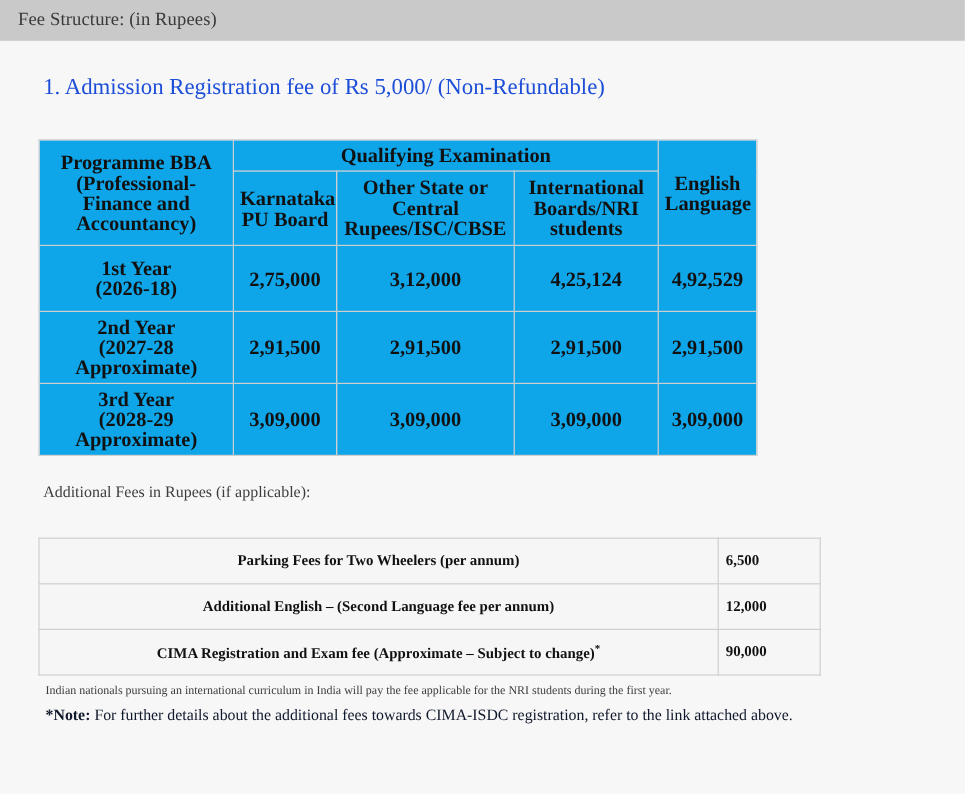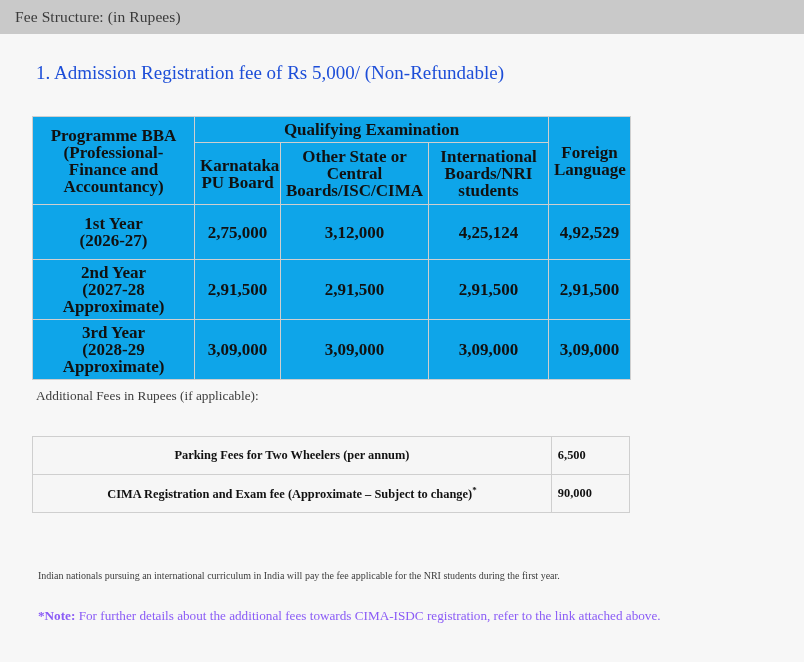--- a/index.html
+++ b/index.html
@@ -93,29 +93,29 @@
     height: 46px;
   }
   .cell-sub {
     display: block;
   }
 
   
   .addl-label {
     position: absolute;
     left: 36px;
-    top: 388px;
+    top: 402px;
     font-size: 13.3px;
     color: #3d3d3d;
   }
   .addl-table {
     position: absolute;
     left: 32px;
-    top: 436px;
-    width: 598px;
+    top: 448px;
+    width: 652px;
     border-collapse: collapse;
     table-layout: fixed;
     font-family: Liberation Serif, serif;
   }
   .addl-table td {
     border: 1px solid #cfcfcf;
     background: #f6f6f6;
     font-size: 12.4px;
     font-weight: bold;
     color: #111;
@@ -142,23 +142,22 @@
     left: 38px;
     top: 566px;
     width: 745px;
   }
   .note-para {
     font-size: 10px;
     color: #3d3d3d;
     line-height: 20px;
   }
   .note-final {
-    margin-top: 20px;
     font-size: 13.2px;
-    color: #8b5cf6;
+    color: #0f172a;
     line-height: 20px;
   }
   .note-final b {
     font-weight: bold;
   }
 </style>
 </head>
 <body>
 
 <div class="page">
@@ -181,45 +180,45 @@
     </colgroup>
     <thead>
       <tr class="th-group">
         <th rowspan="2">
           <span class="cell-sub">Programme BBA</span>
           <span class="cell-sub">(Professional- Finance and</span>
           <span class="cell-sub">Accountancy)</span>
         </th>
         <th colspan="3">Qualifying Examination</th>
         <th rowspan="2">
-          <span class="cell-sub">Foreign</span>
+          <span class="cell-sub">English</span>
           <span class="cell-sub">Language</span>
         </th>
       </tr>
       <tr class="th-sub">
         <th>
           <span class="cell-sub">Karnataka</span>
           <span class="cell-sub">PU Board</span>
         </th>
         <th>
           <span class="cell-sub">Other State or Central</span>
-          <span class="cell-sub">Boards/ISC/CIMA</span>
+          <span class="cell-sub">Rupees/ISC/CBSE</span>
         </th>
         <th>
           <span class="cell-sub">International</span>
           <span class="cell-sub">Boards/NRI</span>
           <span class="cell-sub">students</span>
         </th>
       </tr>
     </thead>
     <tbody>
       <tr class="row-data">
         <td>
           <span class="cell-sub">1st Year</span>
-          <span class="cell-sub">(2026-27)</span>
+          <span class="cell-sub">(2026-18)</span>
         </td>
         <td>2,75,000</td>
         <td>3,12,000</td>
         <td>4,25,124</td>
         <td>4,92,529</td>
       </tr>
       <tr class="row-data">
         <td>
           <span class="cell-sub">2nd Year</span>
           <span class="cell-sub">(2027-28 Approximate)</span>
@@ -248,20 +247,24 @@
     <colgroup>
       <col style="width:518px">
       <col style="width:78px">
     </colgroup>
     <tbody>
       <tr>
         <td class="addl-desc">Parking Fees for Two Wheelers (per annum)</td>
         <td class="addl-amt">6,500</td>
       </tr>
       <tr>
+        <td class="addl-desc">Additional English – (Second Language fee per annum)</td>
+        <td class="addl-amt">12,000</td>
+      </tr>
+      <tr>
         <td class="addl-desc"><span>CIMA Registration and Exam fee (Approximate – Subject to change)</span><span class="star">*</span></td>
         <td class="addl-amt">90,000</td>
       </tr>
     </tbody>
   </table>
 
   <div class="notes">
     <div class="note-para">Indian nationals pursuing an international curriculum in India will pay the fee applicable for the NRI students during the first year.</div>
     <div class="note-final"><b>*Note:</b><span> For further details about the additional fees towards CIMA-ISDC registration, refer to the link attached above.</span></div>
   </div>

